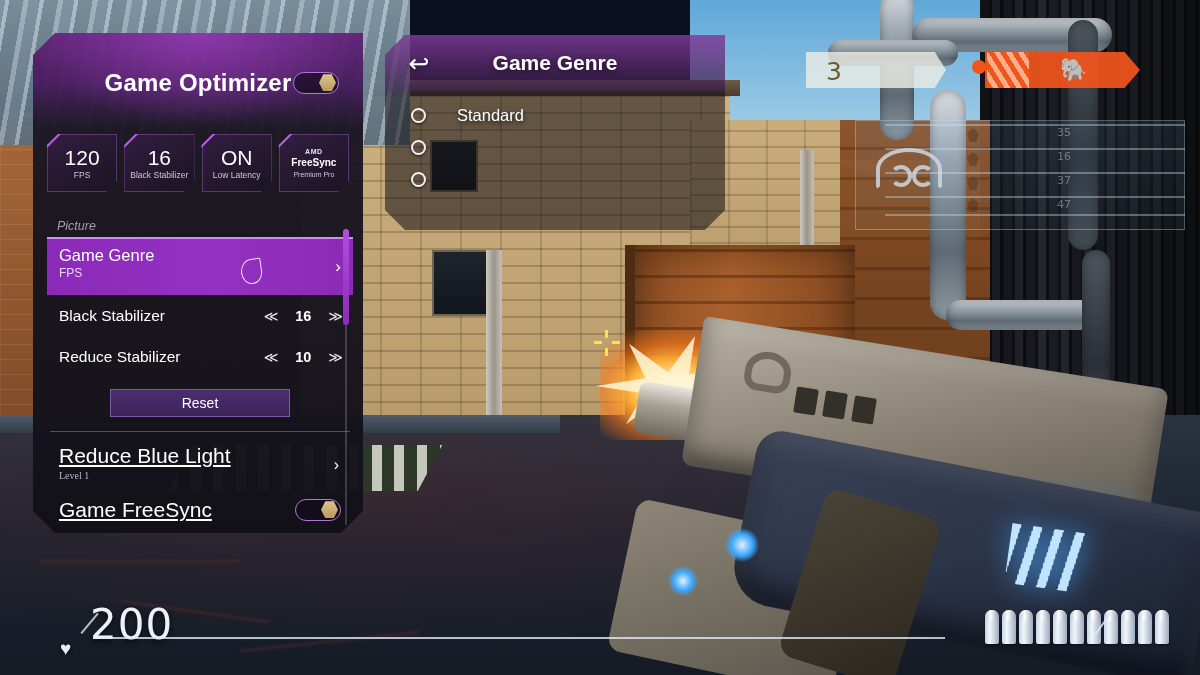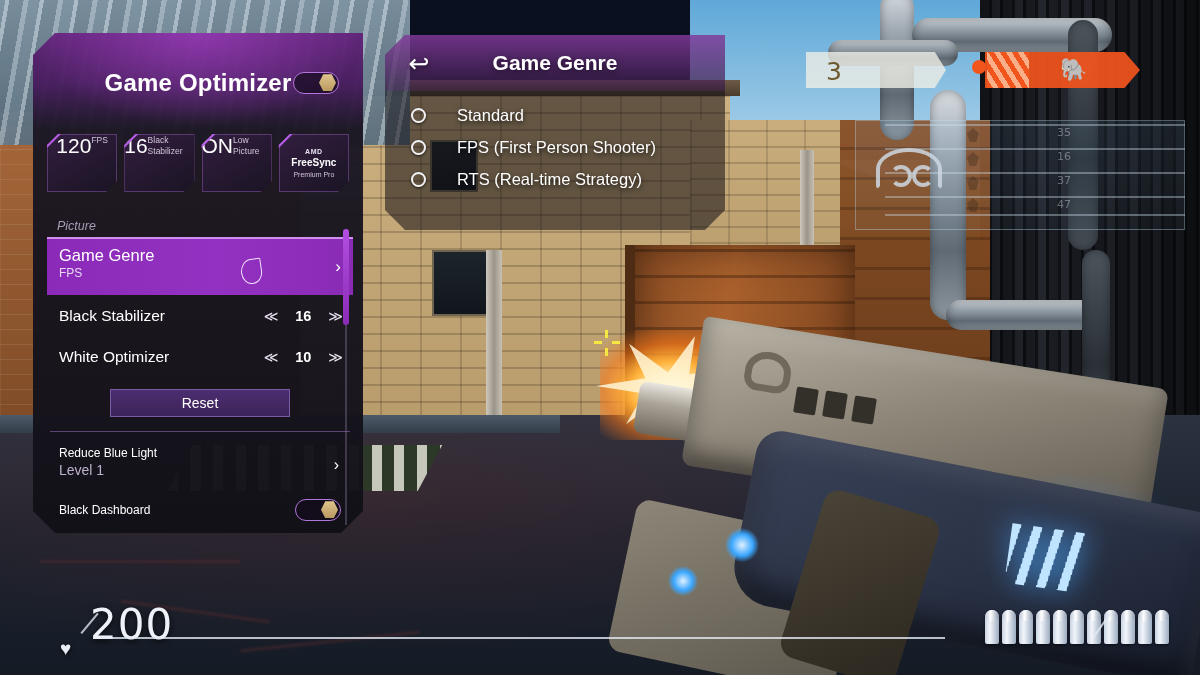--- a/index.html
+++ b/index.html
@@ -359,21 +359,21 @@
   .stat-row {
     position:absolute; left:14px; top:101px; width:302px;
     display:flex; gap:7px;
   }
   .stat-card {
     position:relative; width:72px; height:58px;
     background: linear-gradient(150deg, rgba(52,30,66,.92), rgba(26,20,36,.95));
     clip-path: polygon(11px 0, 100% 0, 100% calc(100% - 11px),
                        calc(100% - 11px) 100%, 0 100%, 0 11px);
     box-shadow: inset 0 0 0 1px rgba(150,95,190,.45);
-    display:flex; flex-direction:row; align-items:flex-start; justify-content:center;
+    display:flex; flex-direction:column; align-items:center; justify-content:center;
   }
   .stat-card::after{
     content:""; position:absolute; left:-1px; top:-1px; width:16px; height:16px;
     background: linear-gradient(135deg, #c56cf0, #a14bd6);
     clip-path: polygon(0 100%, 100% 0, 0 0);
   }
   .stat-val { color:#fff; font-size:21px; font-weight:400; line-height:23px; }
   .stat-lbl { color:#cfc6d8; font-size:8.5px; line-height:11px; margin-top:1px; }
   .fs-card { display:flex; flex-direction:column; align-items:center; justify-content:center; }
   .fs-amd { color:#e7e2ef; font-size:7px; font-weight:700; letter-spacing:.6px; line-height:8px;}
@@ -421,22 +421,22 @@
     border:1px solid #7b5aa5;
     color:#fff; font-size:14px;
     display:flex; align-items:center; justify-content:center;
   }
   .divider {
     position:absolute; left:17px; top:398px; width:300px; height:1px;
     background: rgba(150,110,190,.55);
   }
   .menu2 { position:absolute; left:14px; top:405px; width:306px; }
   .row2 { position:relative; height:48px; padding:0 12px; display:flex; flex-direction:column; justify-content:center; }
-  .row2 .title { color:#fff; font-size:12px; }
-  .row2 .sub { color:#bdb2cb; font-size:14px; margin-top:2px; }
+  .row2 .title { color:#fff; font-size:21px;text-decoration:underline; }
+  .row2 .sub { color:#bdb2cb; font-size:10px; margin-top:2px;font-family:Liberation Serif, serif; }
   .row2 .chev { position:absolute; right:14px; top:18px; color:#fff; font-size:16px; font-weight:300; }
   .row2 .tg { position:absolute; right:12px; top:13px; }
 
   .scrollbar-track {
     position:absolute; right:16px; top:196px; width:2px; height:296px;
     background: rgba(150,130,170,.35);
   }
   .scrollbar-thumb {
     position:absolute; right:14px; top:196px; width:6px; height:96px;
     background: linear-gradient(#b24ee0,#8b2bb8);
@@ -605,21 +605,21 @@
       <div class="stat-card">
         <div class="stat-val">120</div>
         <div class="stat-lbl">FPS</div>
       </div>
       <div class="stat-card">
         <div class="stat-val">16</div>
         <div class="stat-lbl">Black Stabilizer</div>
       </div>
       <div class="stat-card">
         <div class="stat-val">ON</div>
-        <div class="stat-lbl">Low Picture</div>
+        <div class="stat-lbl">Low Latency</div>
       </div>
       <div class="stat-card fs-card">
         <div class="fs-amd">AMD</div>
         <div class="fs-name">FreeSync</div>
         <div class="fs-sub">Premium Pro</div>
       </div>
     </div>
 
     <div class="section-label">Picture</div>
 
@@ -636,21 +636,21 @@
       <div class="row">
         <div class="title">Black Stabilizer</div>
         <div class="stepper">
           <div class="step-arrow">≪</div>
           <div class="step-val">16</div>
           <div class="step-arrow">≫</div>
         </div>
       </div>
 
       <div class="row">
-        <div class="title">White Optimizer</div>
+        <div class="title">Reduce Stabilizer</div>
         <div class="stepper">
           <div class="step-arrow">≪</div>
           <div class="step-val">10</div>
           <div class="step-arrow">≫</div>
         </div>
       </div>
     </div>
 
     <div class="reset-wrap">
       <div class="reset-btn">Reset</div>
@@ -658,21 +658,21 @@
 
     <div class="divider"></div>
 
     <div class="menu2">
       <div class="row2">
         <div class="title">Reduce Blue Light</div>
         <div class="sub">Level 1</div>
         <div class="chev">›</div>
       </div>
       <div class="row2">
-        <div class="title">Black Dashboard</div>
+        <div class="title">Game FreeSync</div>
         <div class="tg">
           <div class="toggle">
             <div class="knob"></div>
           </div>
         </div>
       </div>
     </div>
 
     <div class="scrollbar-track"></div>
     <div class="scrollbar-thumb"></div>
@@ -683,22 +683,20 @@
     <div class="gg-back">↩</div>
     <div class="gg-title">Game Genre</div>
 
     <div class="gg-list">
       <div class="gg-item">
         <div class="radio"></div>
         <div class="gg-label">Standard</div>
       </div>
       <div class="gg-item">
         <div class="radio"></div>
-        <div class="gg-label">FPS (First Person Shooter)</div>
       </div>
       <div class="gg-item">
         <div class="radio"></div>
-        <div class="gg-label">RTS (Real-time Strategy)</div>
       </div>
     </div>
   </div>
 
 </div>
 
 </body></html>

